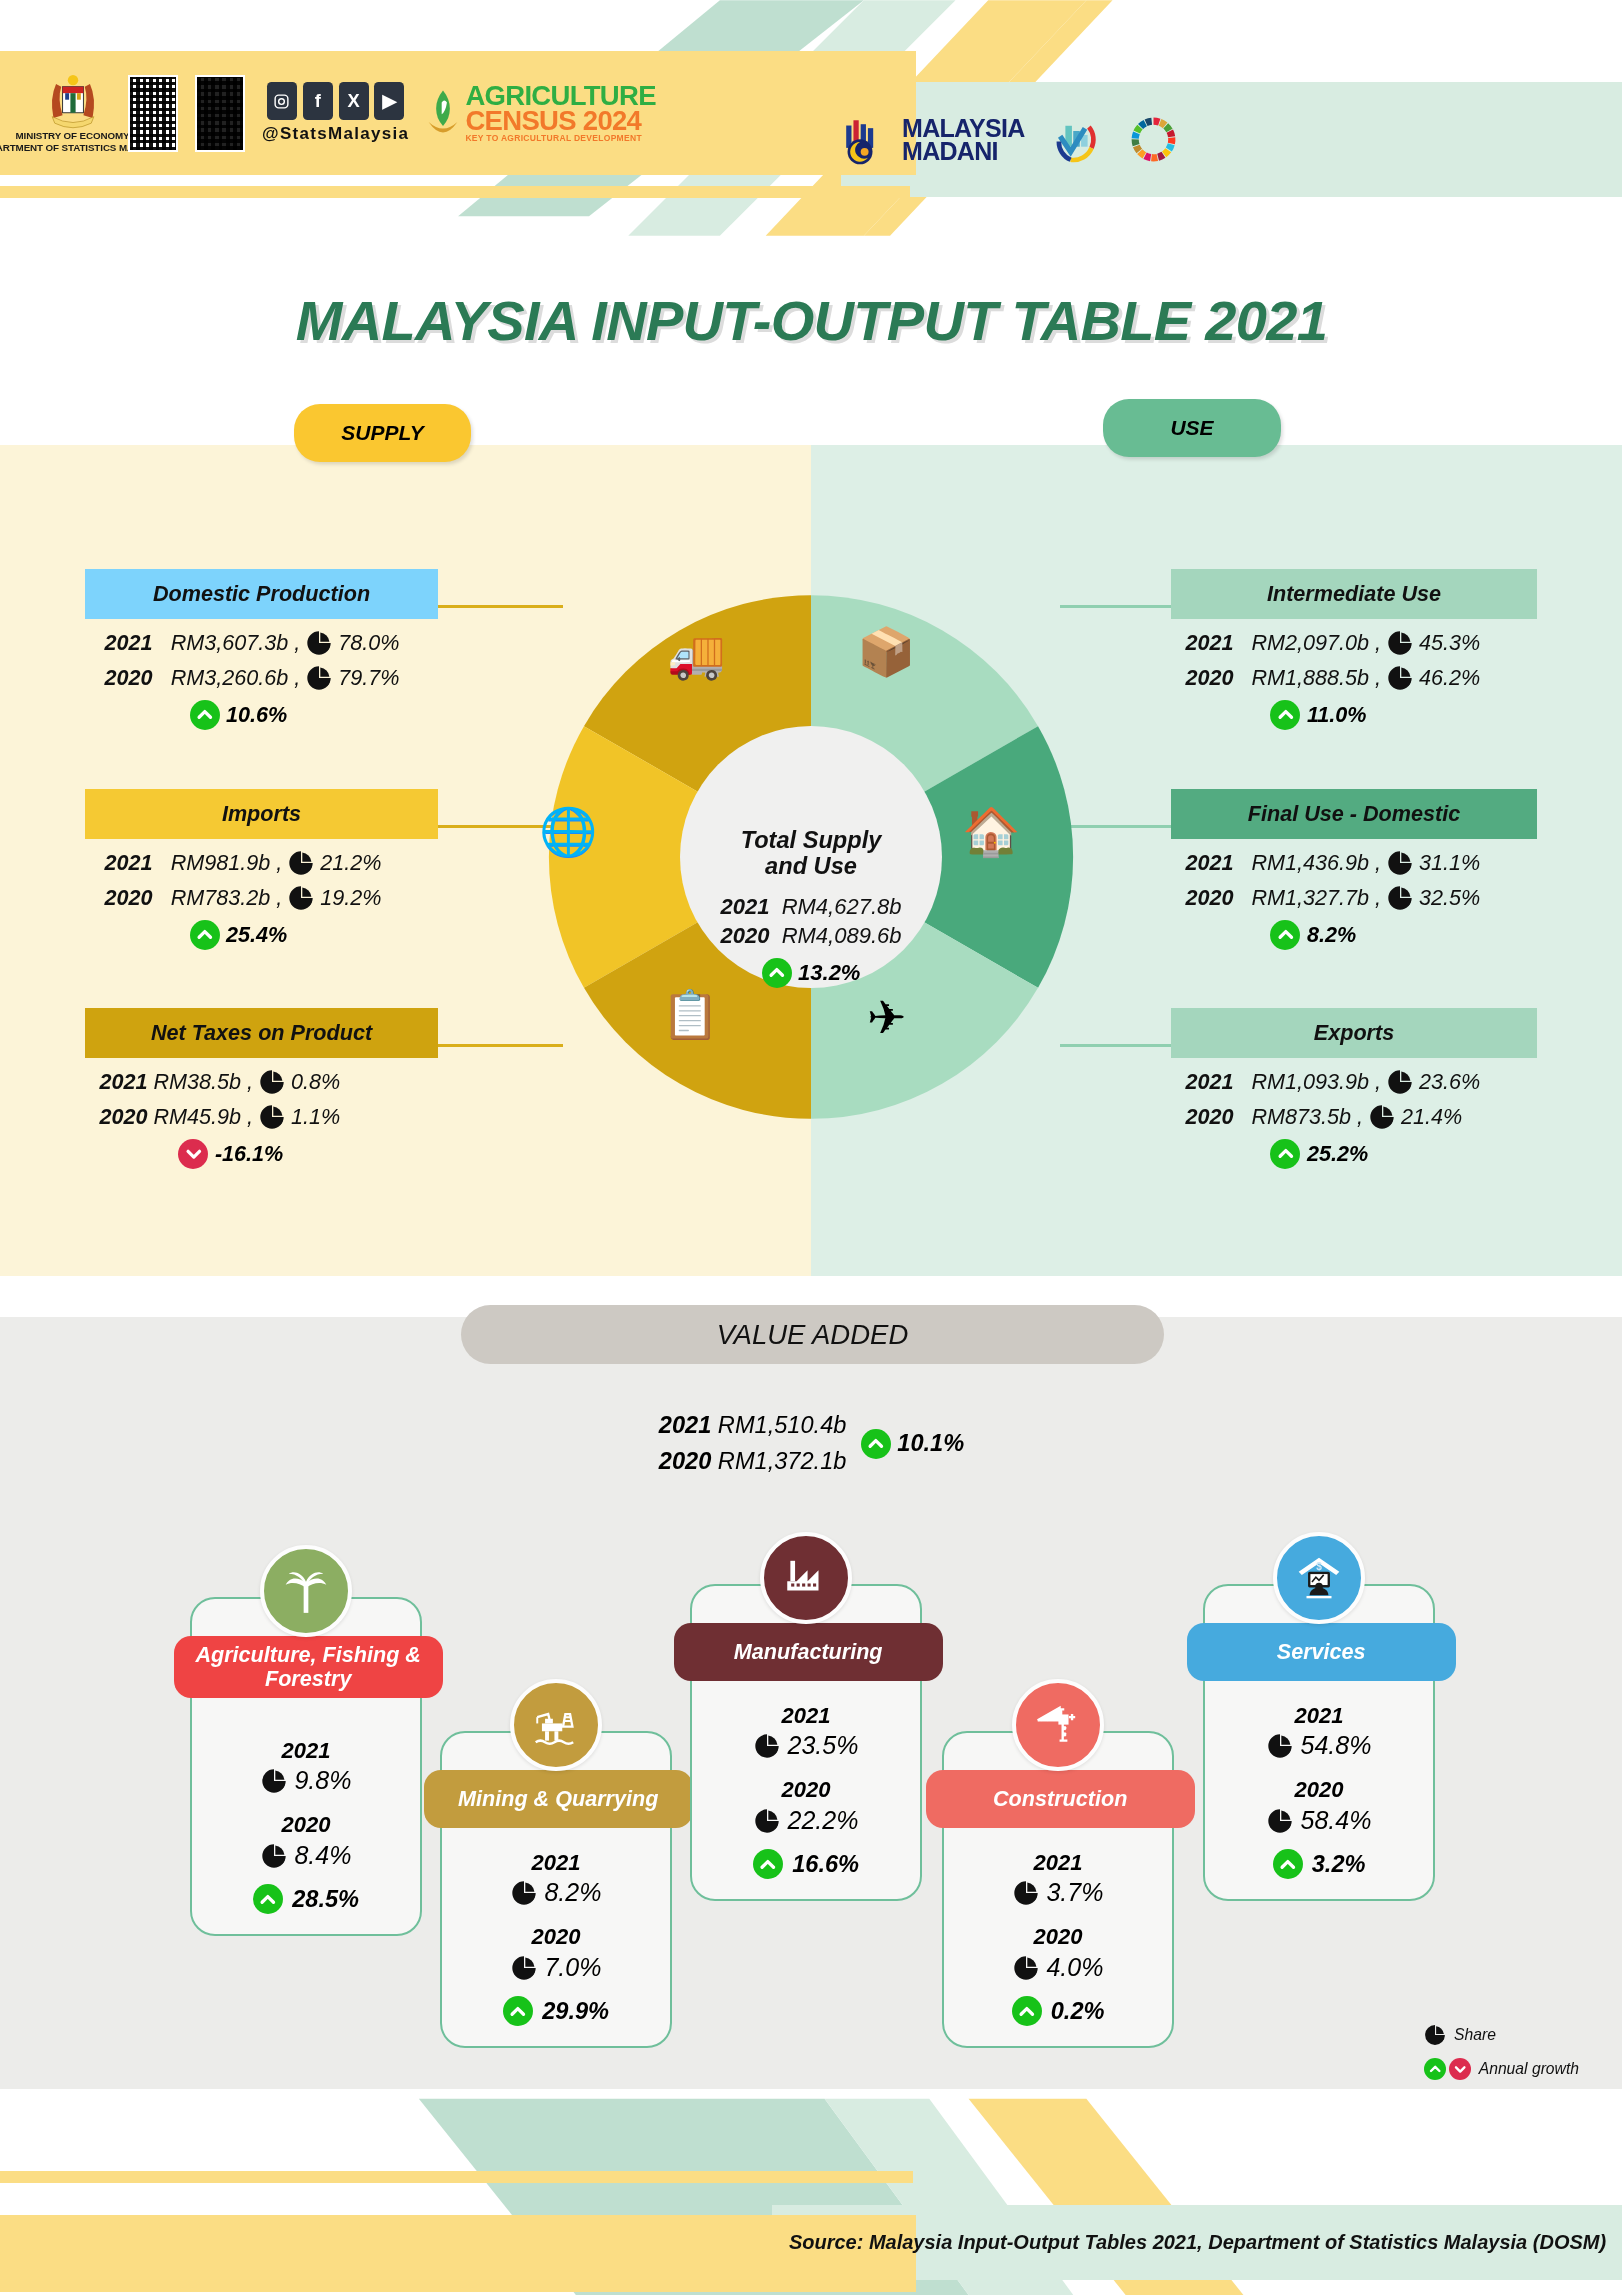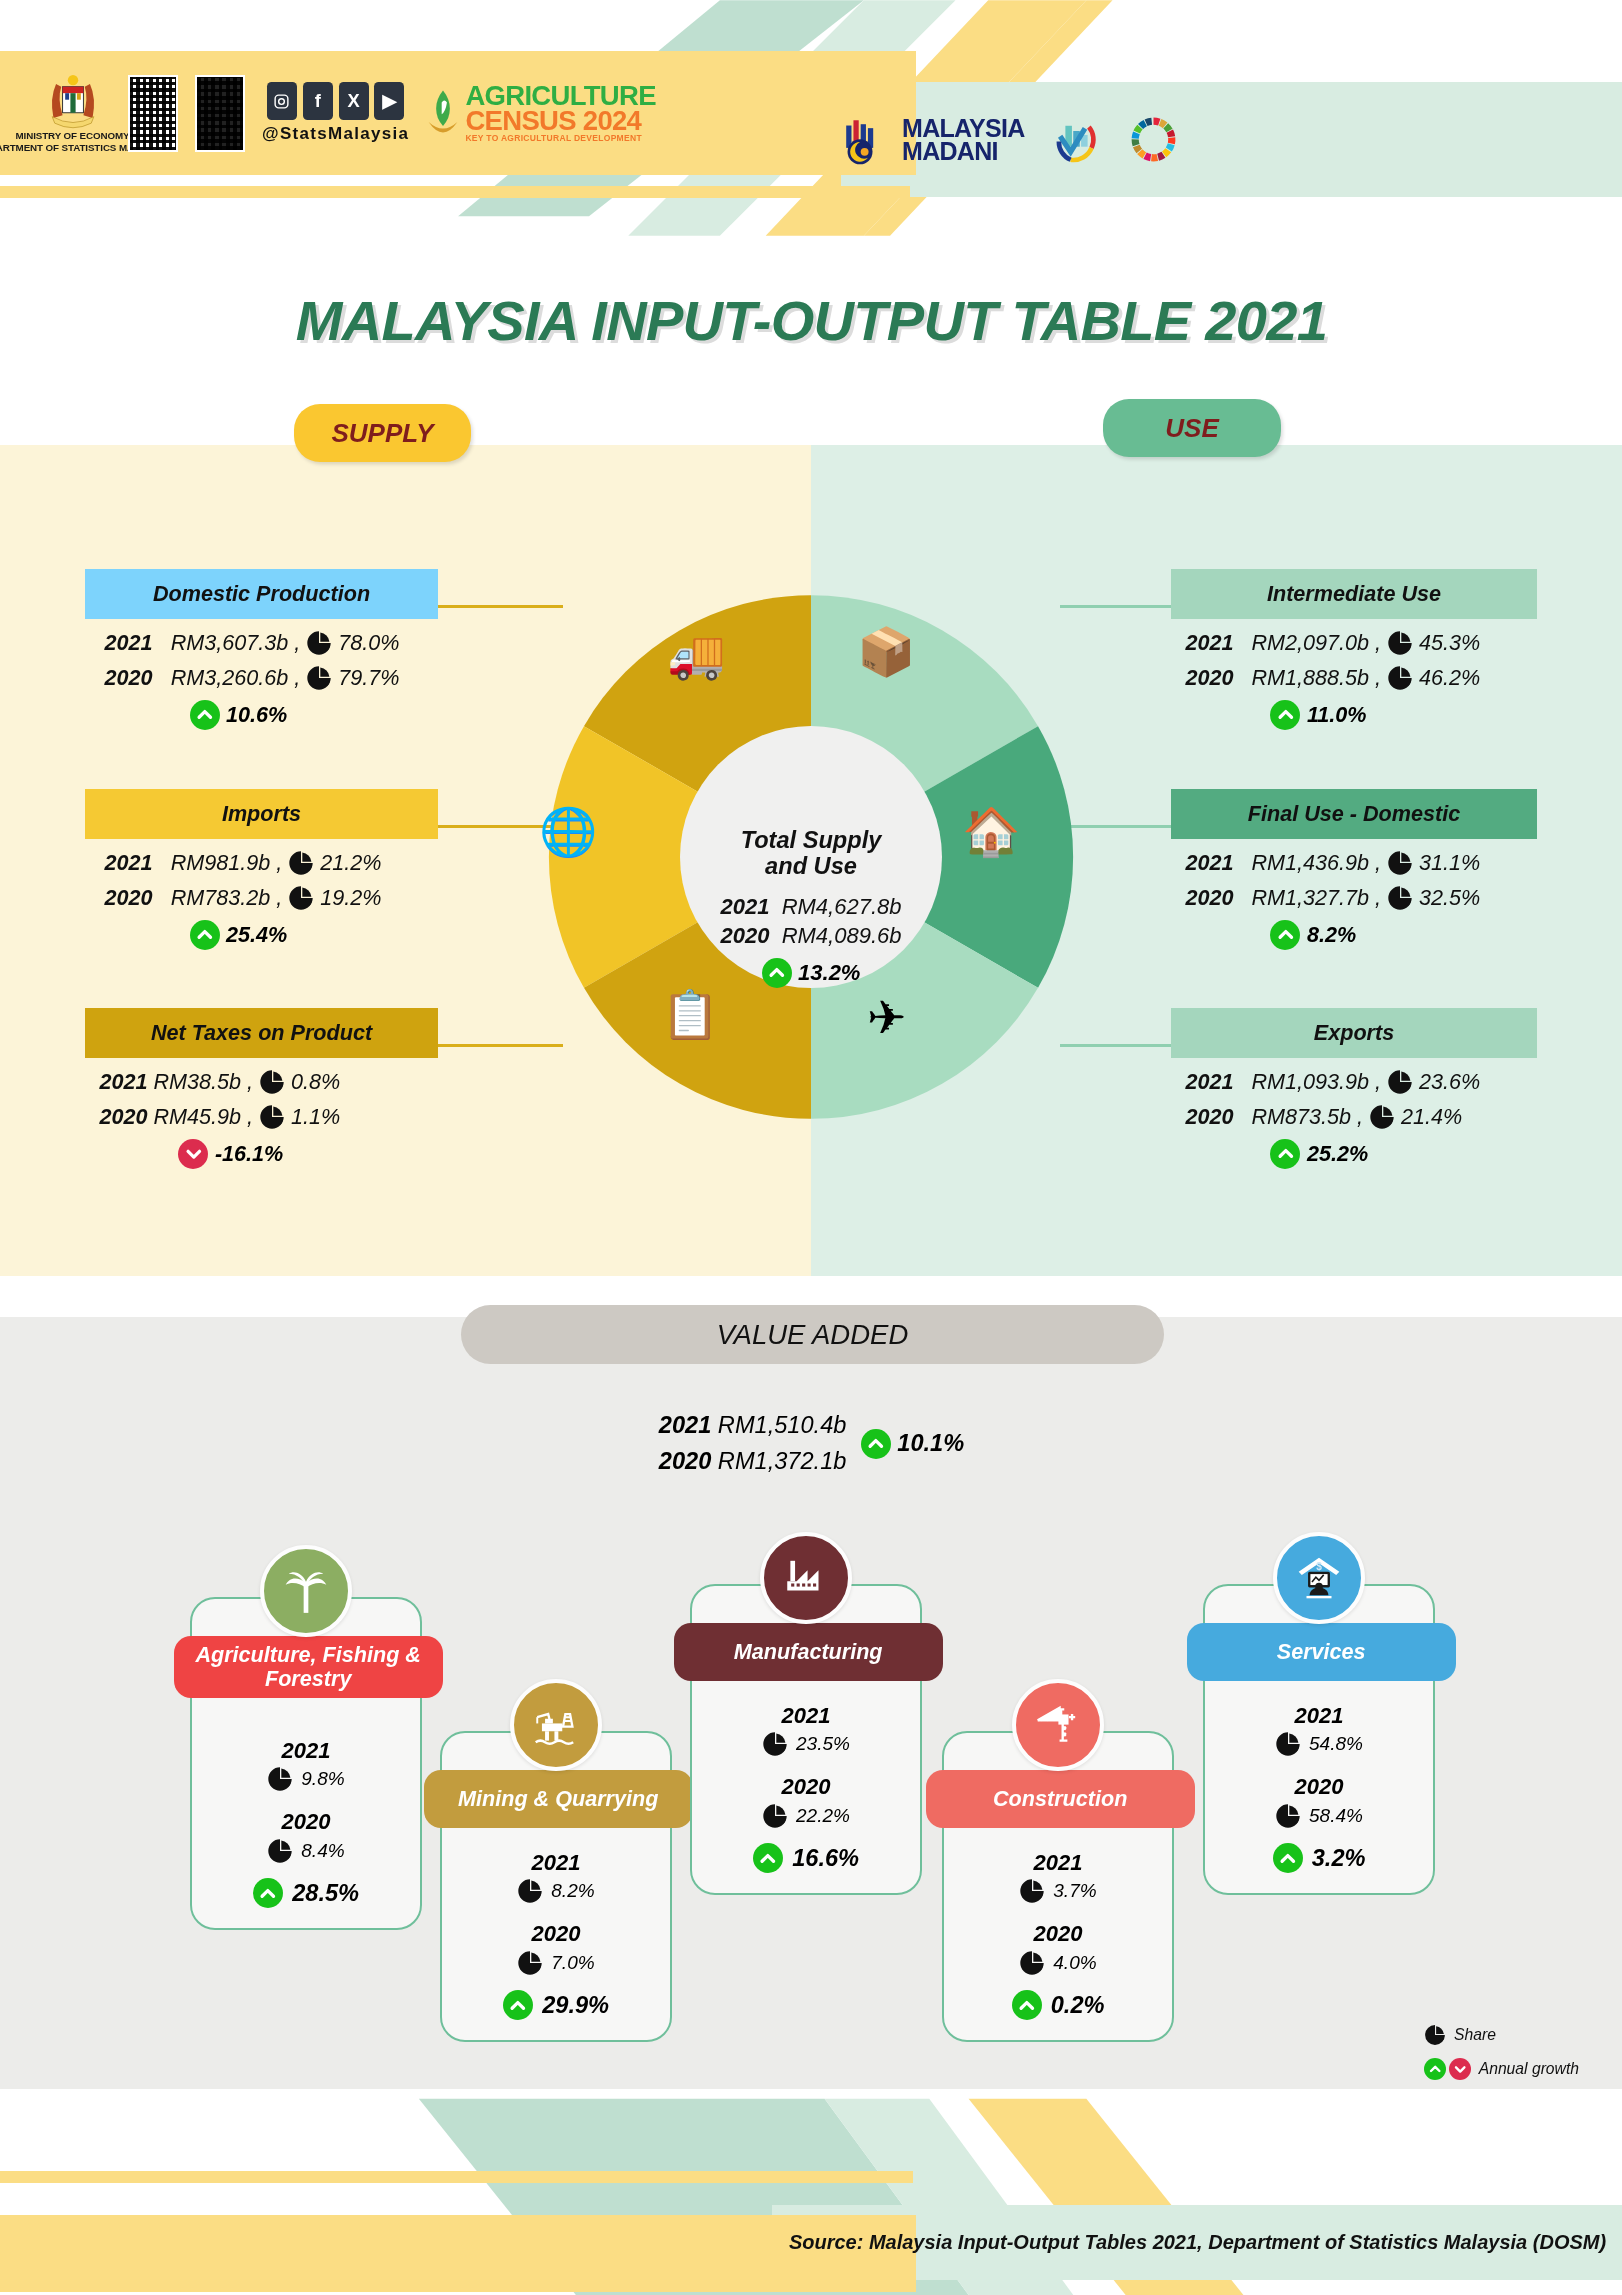--- a/index.html
+++ b/index.html
@@ -66,21 +66,21 @@
     z-index:5;
   }
 
   
   .panel-supply { position:absolute; left:0; top:445px; width:811px; height:831px; background:#fcf4d8; z-index:2; }
   .panel-use    { position:absolute; left:811px; top:445px; width:811px; height:831px; background:#ddefe6; z-index:2; }
 
   .pill {
     position:absolute; z-index:7; border-radius:26px;
     display:flex; align-items:center; justify-content:center;
-    font-size:26px; font-weight:bold; font-style:italic; color:#7f1d1d;
+    font-size:21px; font-weight:bold; font-style:italic; color:#000000;
     box-shadow:2px 2.6px 3.9px rgba(0,0,0,0.13);
   }
   .pill-supply { left:294px; top:404px; width:177px; height:58px; background:#fac730; }
   .pill-use    { left:1103px; top:399px; width:178px; height:58px; background:#68bc93; }
 
   
   .pie-wrap { position:absolute; left:546px; top:592px; width:530px; height:530px; z-index:5; }
   .pie { position:absolute; inset:0; }
   .pie-center {
     position:absolute; left:50%; top:50%; transform:translate(-50%,-50%);
@@ -141,21 +141,21 @@
   .card-title {
     position:absolute; left:-18.3px; top:37px; width:269px; min-height:58px;
     border-radius:17px; z-index:8;
     display:flex; align-items:center; justify-content:center; text-align:center;
     font-size:21.6px; font-weight:bold; font-style:italic; color:#fff;
     padding:6.5px 9.2px; line-height:1.14;
   }
   .card-body { padding-top:109px; padding-bottom:19.6px; text-align:center; }
   .card-body.tall { padding-top:131px; }
   .cb-year { font-size:22px; font-weight:bold; font-style:italic; margin-top:7.9px; }
-  .cb-val { font-size:19px; font-style:italic; display:flex; align-items:center; justify-content:center; gap:7.9px; margin-top:2.6px; }
+  .cb-val { font-size:25px; font-style:italic; display:flex; align-items:center; justify-content:center; gap:7.9px; margin-top:2.6px; }
   .cb-growth { display:flex; align-items:center; justify-content:center; gap:9.2px; font-size:23.6px; font-weight:bold; font-style:italic; margin-top:14.4px; }
 
   
   .legend { position:absolute; right:44px; top:2012px; z-index:8; }
   .lg-row { display:flex; align-items:center; gap:7.9px; margin-bottom:5.2px;margin-top:12px; }
   .lg-label { font-size:15.7px; font-style:italic; color:#111; }
   .lg-arrows { display:flex; gap:2.6px; }
   .lg-arrows .arrow { width:22px; height:22px; }
   .lg-arrows .arrow svg { width:14.4px; height:14.4px; }
 

